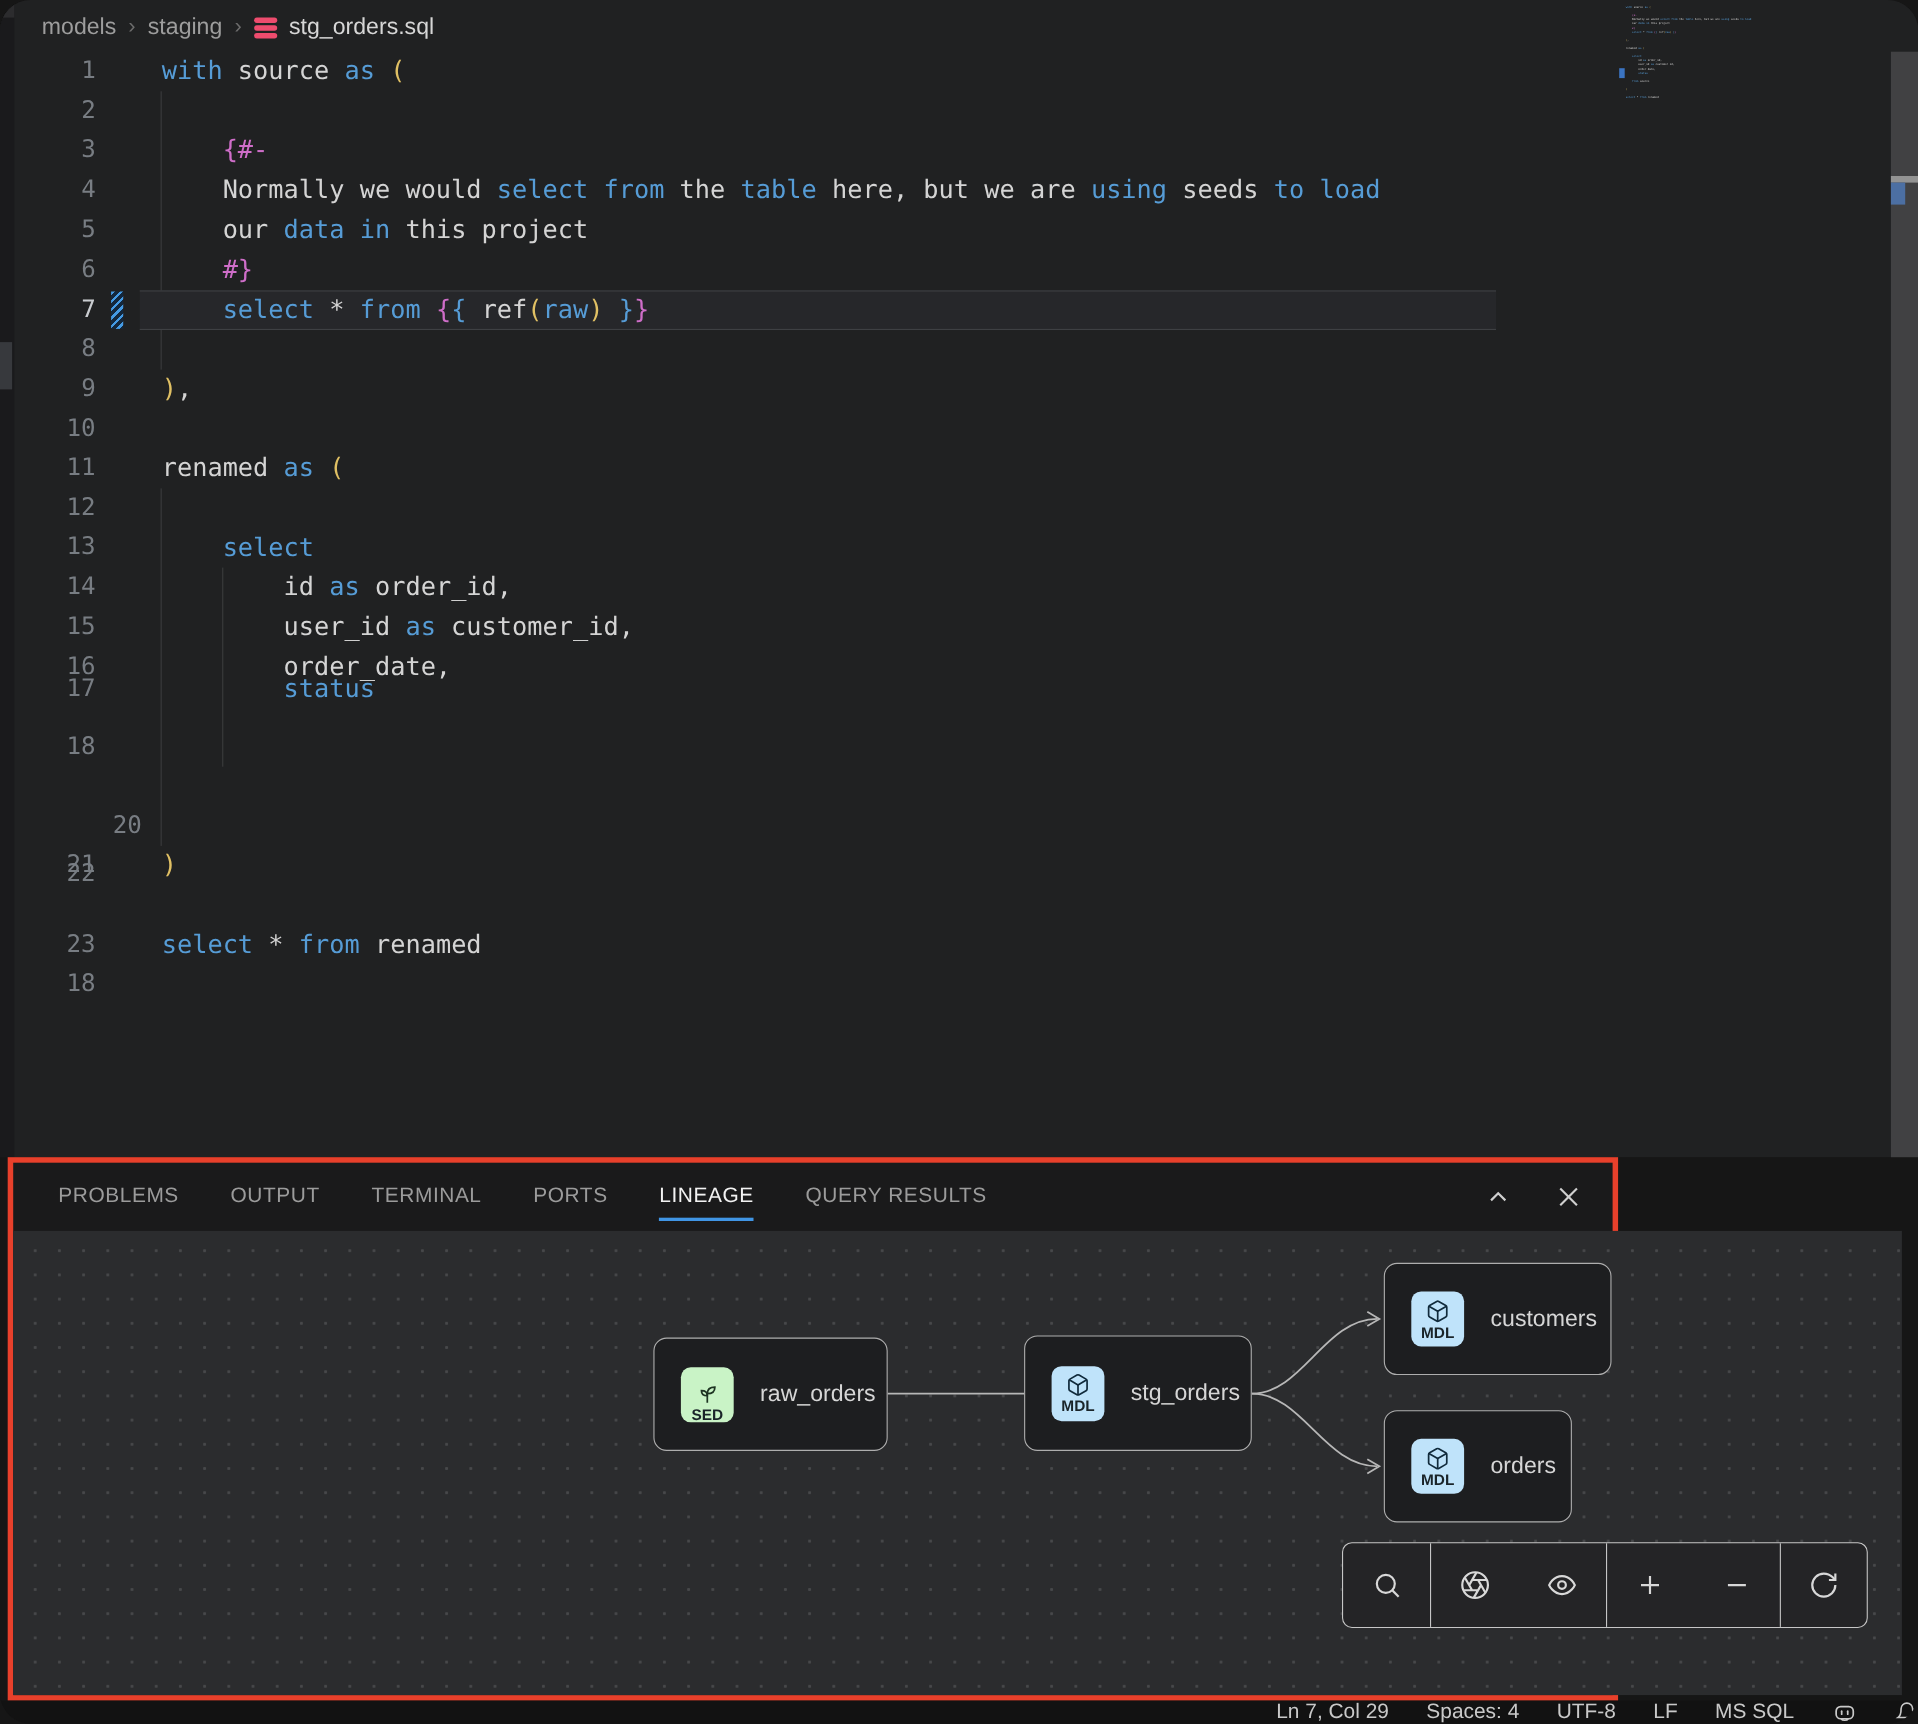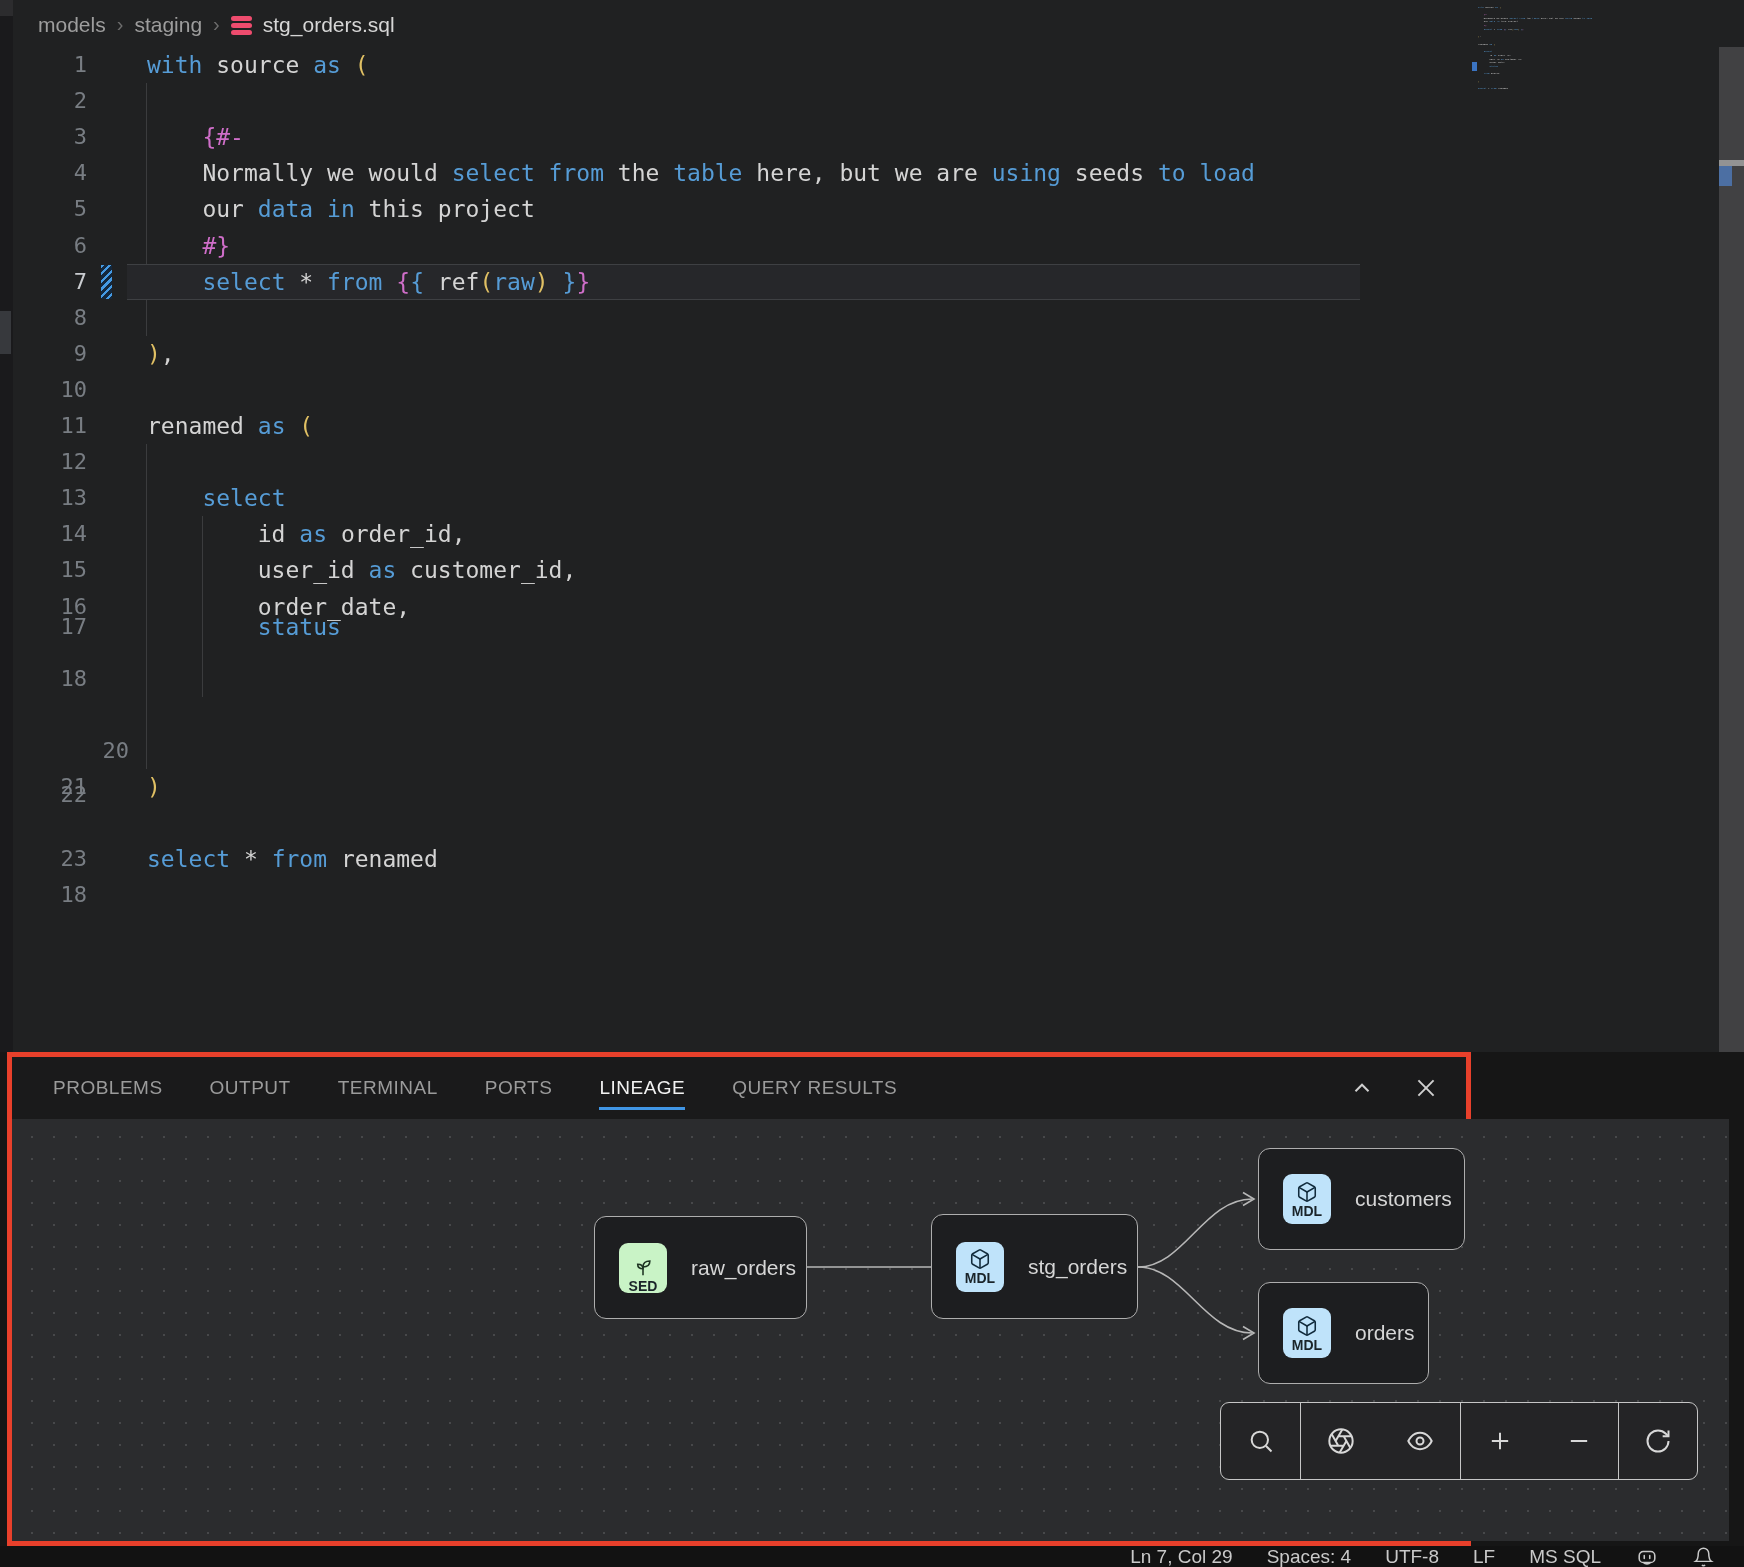--- a/index.html
+++ b/index.html
@@ -1,17 +1,17 @@
 <!DOCTYPE html>
 <html><head>
 <meta charset="utf-8">
 <style>
   html,body{margin:0;padding:0;background:#161616;}
   #root{position:relative;width:1744px;height:1567px;overflow:hidden;background:#161616;
-        font-family:"Liberation Sans",sans-serif;-webkit-font-smoothing:antialiased;}
+        font-family:"Liberation Sans",sans-serif;border-radius:28px;-webkit-font-smoothing:antialiased;}
 
   
   .editor-region{position:absolute;left:0;top:0;width:1744px;height:1052px;background:#202122;}
   .left-strip{position:absolute;left:0;top:0;width:13px;height:1052px;background:#1a1a1c;}
   .left-strip .corner{position:absolute;left:0;top:0;width:13px;height:16px;background:#2c2c2e;}
   .left-strip .handle{position:absolute;left:0;top:311px;width:11px;height:43px;background:#37393d;}
 
   .breadcrumb{position:absolute;left:38px;top:8px;height:34px;display:flex;align-items:center;gap:11px;
               font-size:21px;color:#9d9d9d;}
   .breadcrumb .sep{color:#6d6d6d;font-size:20px;transform:translateY(-1px);}
@@ -64,21 +64,21 @@
   .node-label{font-size:21px;color:#d6d6d6;white-space:nowrap;}
 
   .lineage-toolbar{position:absolute;left:1208px;top:283px;width:478px;height:78px;box-sizing:border-box;
         display:flex;border:1.5px solid #c6c6c6;border-radius:9px;background:#242426;}
   .tb-group{display:flex;align-items:center;justify-content:space-around;box-sizing:border-box;}
   .tb-group + .tb-group{border-left:1.5px solid #c6c6c6;}
   .tb-btn{width:40px;height:40px;display:flex;align-items:center;justify-content:center;cursor:pointer;}
 
   
   .statusbar{position:absolute;left:0;top:1546px;width:1744px;height:21px;background:#121212;
-             display:flex;align-items:center;justify-content:flex-end;gap:34px;padding-right:30px;box-sizing:border-box;
+             display:flex;align-items:center;justify-content:flex-end;gap:34px;box-sizing:border-box;
              font-size:19px;color:#c9c9c9;}
   .statusbar .sb-item{white-space:nowrap;line-height:21px;}
   .statusbar svg{display:block;}
 </style>
 </head>
 <body>
 
 <div id="root">
 
   <div class="editor-region">

